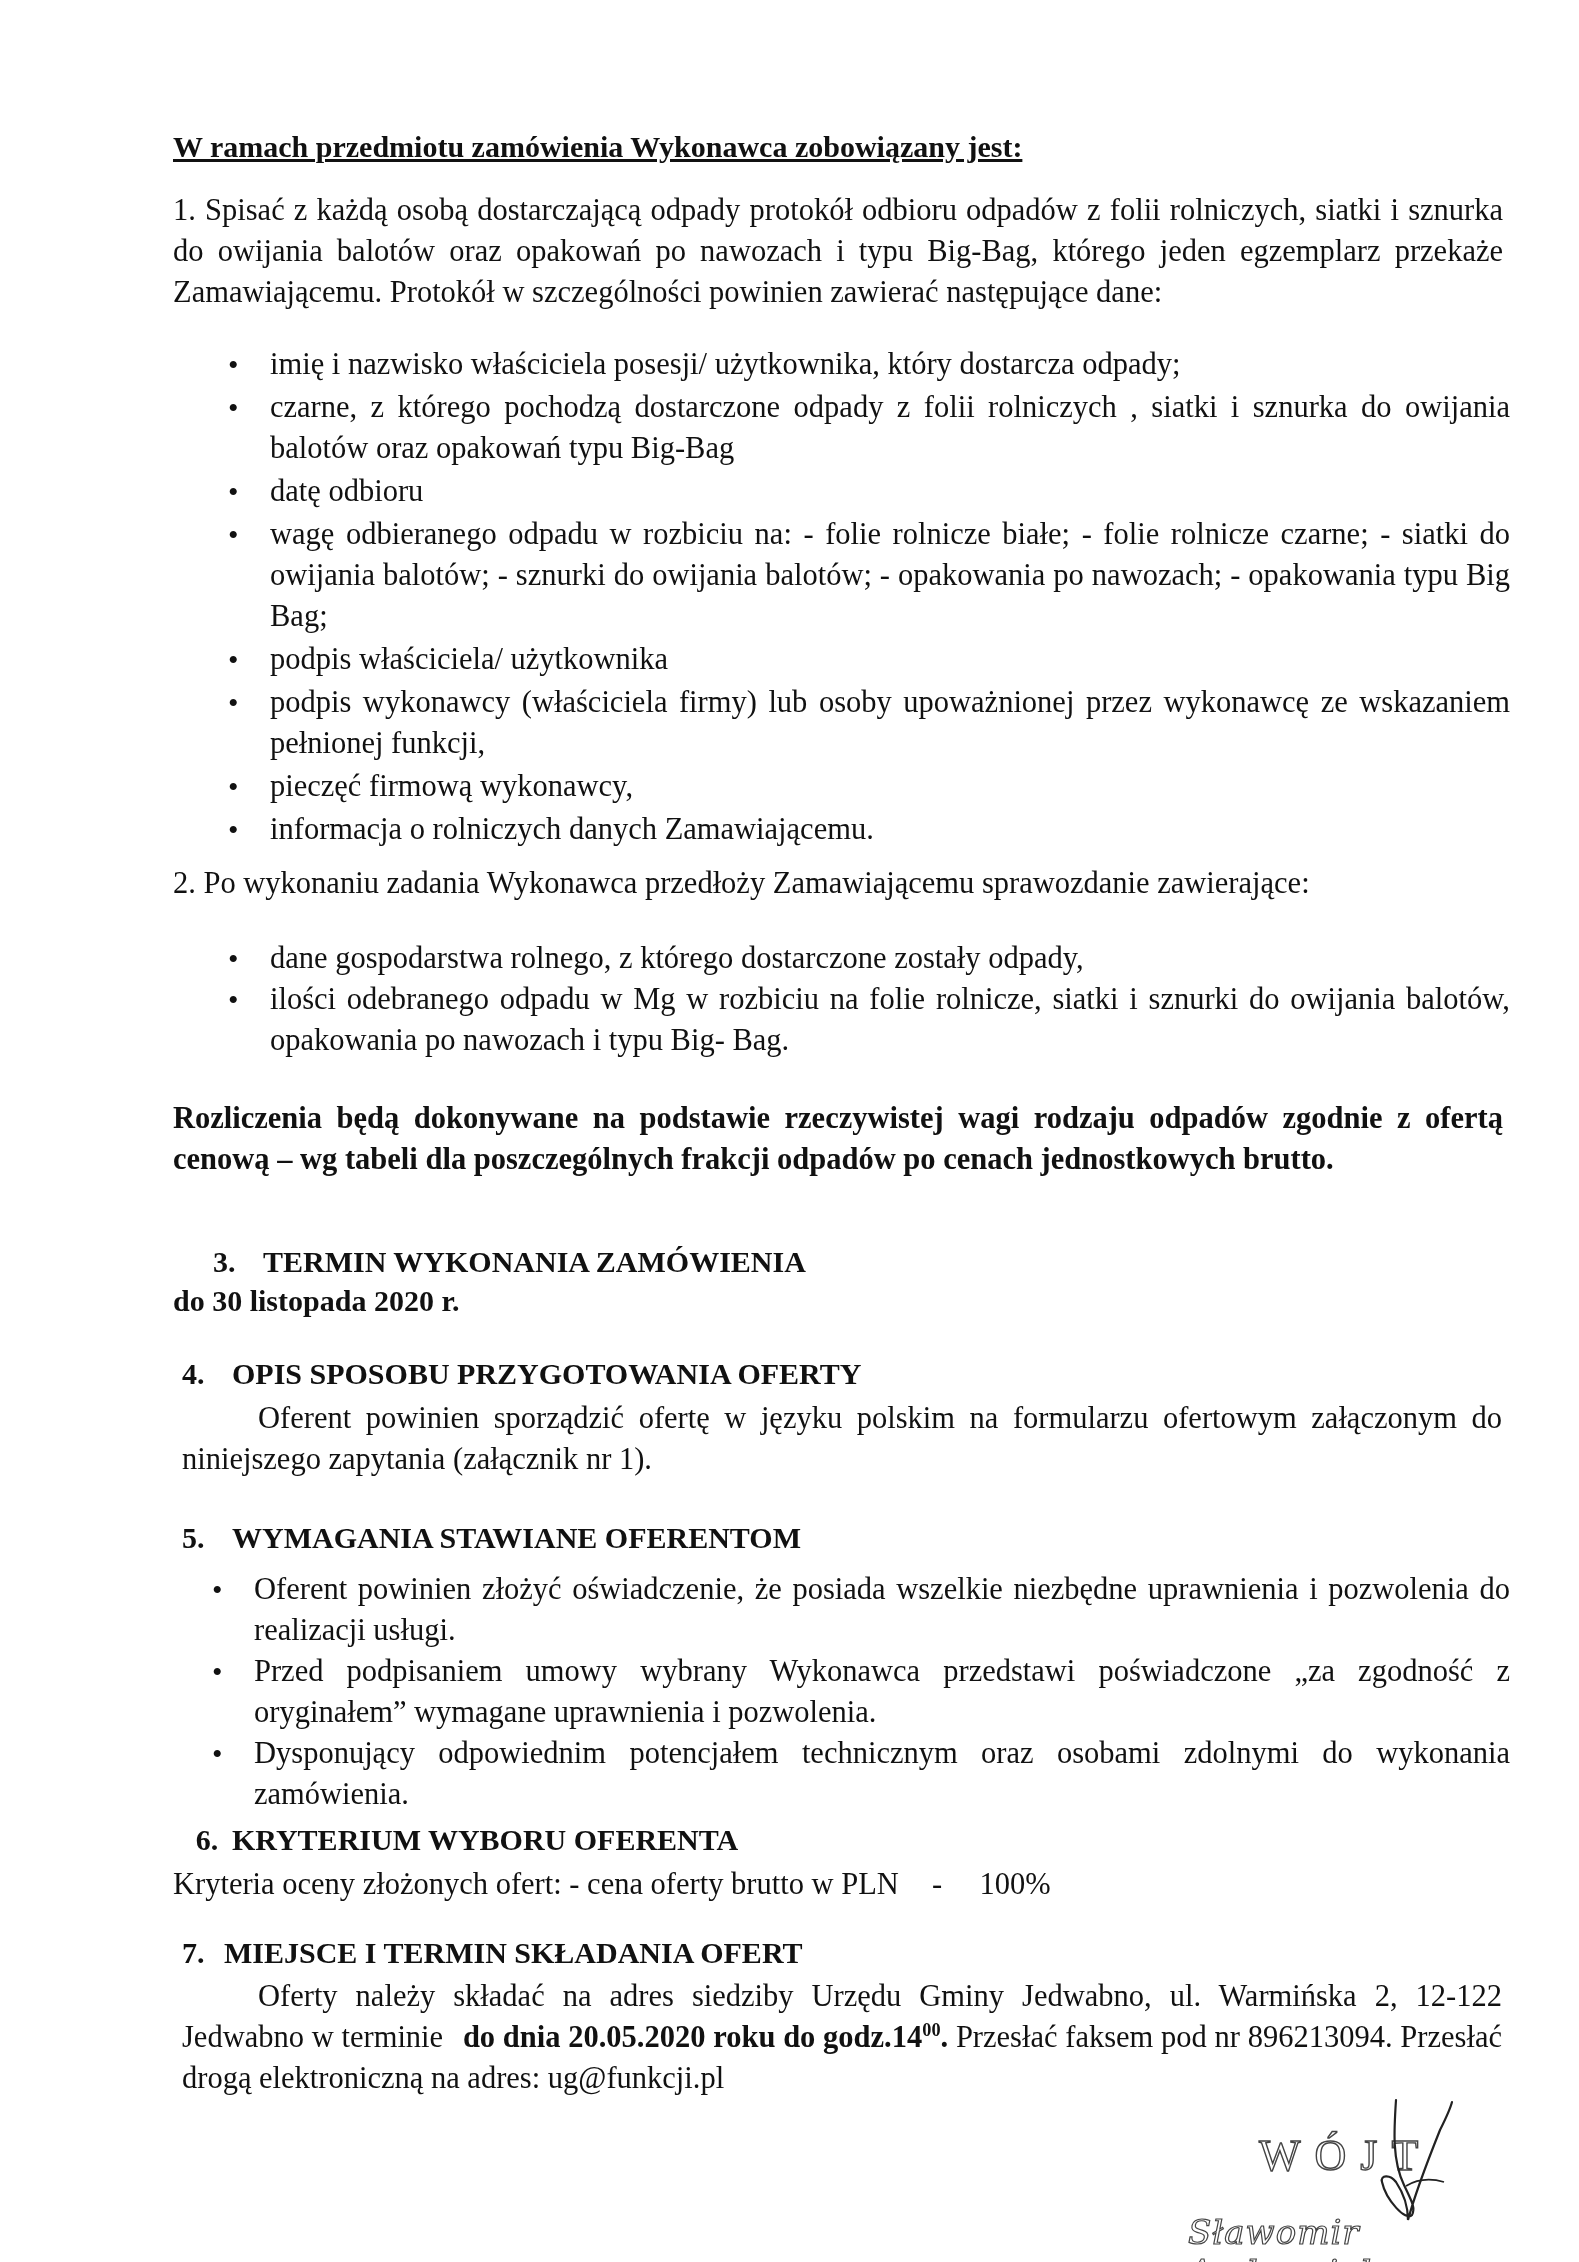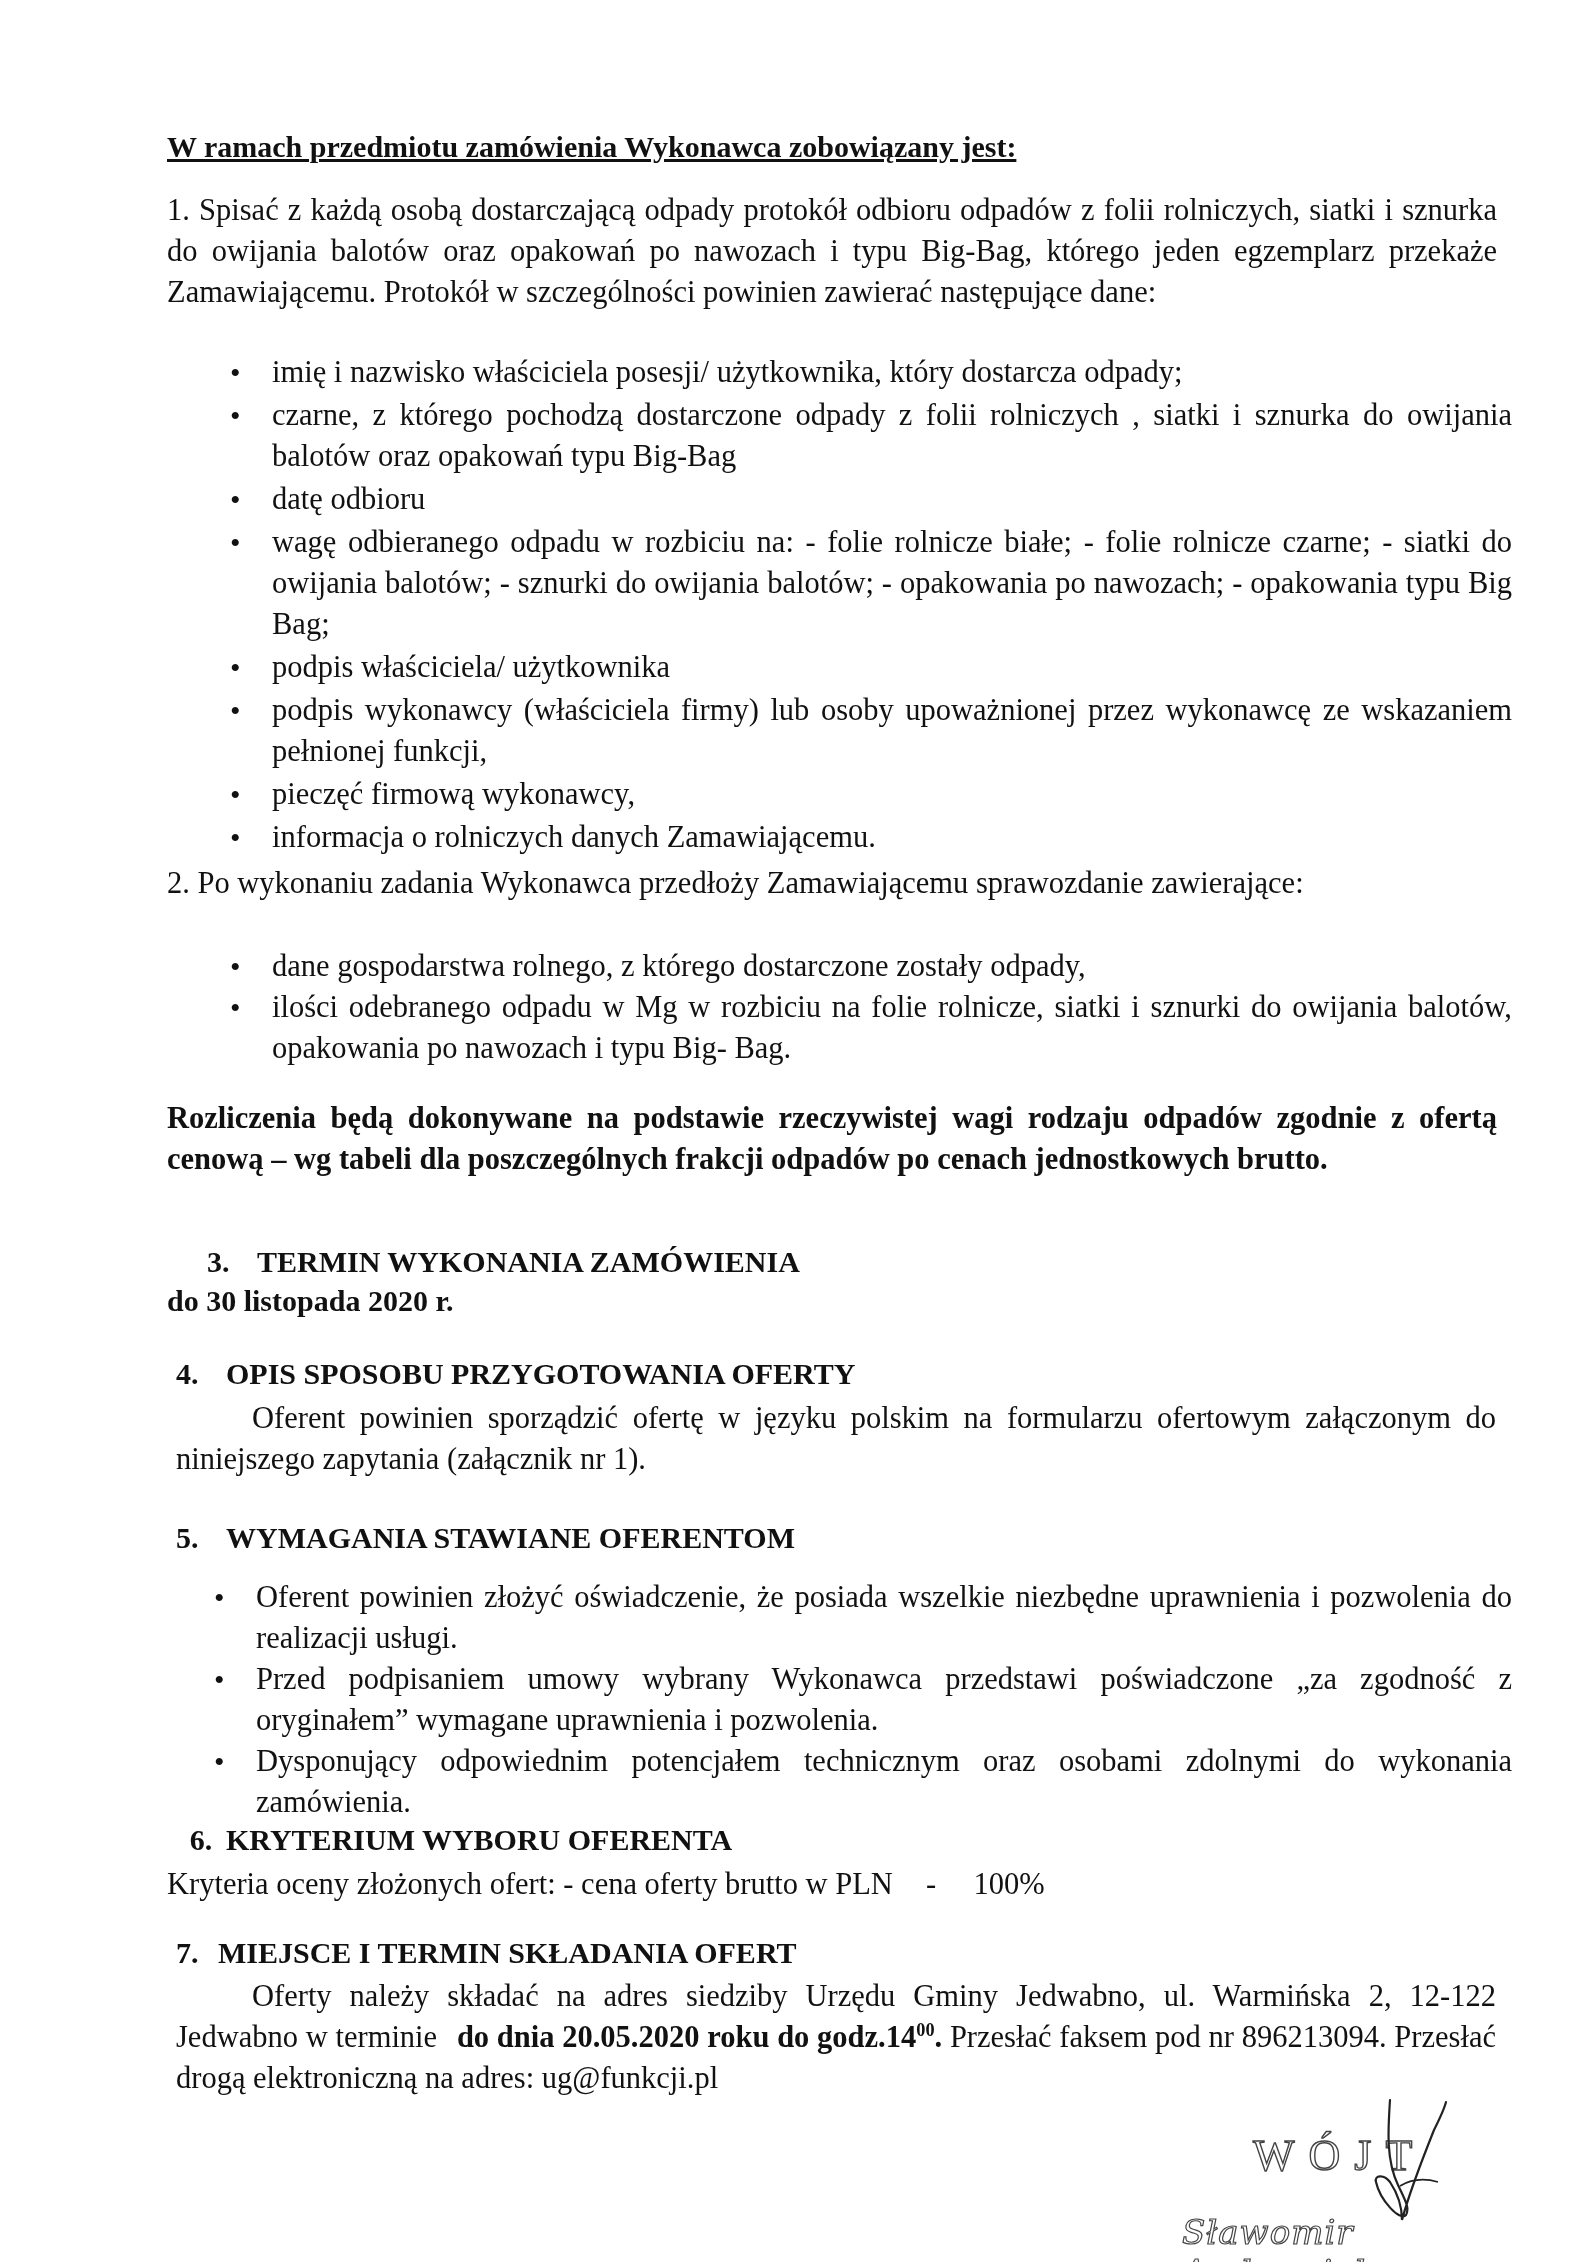--- a/index.html
+++ b/index.html
@@ -1,24 +1,24 @@
 <!DOCTYPE html>
 <html><head>
 <meta charset="utf-8">
 <style>
   html, body { margin: 0; padding: 0; background: #ffffff; }
   body { width: 1579px; height: 2262px; position: relative; overflow: hidden;
          font-family: "Liberation Serif", "DejaVu Serif", serif; color: #111; }
-  .page { position: absolute; left: 10px; top: 0; width: 1419px; height: 2262px; }
+  .page { position: absolute; left: 16px; top: 0; width: 1419px; height: 2262px; }
   .abs { position: absolute; }
   .txt { font-size: 30.5px; line-height: 41px; text-align: justify; }
   .b { font-weight: bold; margin-left: 12px; }
   .heading-title { left: 157px; top: 130px; font-size: 30px; font-weight: bold; text-decoration: underline; text-decoration-thickness: 3px; white-space: nowrap; }
   .para1 { left: 157px; top: 190px; width: 1330px; text-align-last: left; }
-  ul.bul { list-style: none; margin: 16px; padding: 0; position: absolute; }
+  ul.bul { list-style: none; margin: 8px; padding: 0; position: absolute; }
   ul.bul li { position: relative; padding-left: 50px; }
   ul.bul li::before { content: "\2022"; position: absolute; left: 8px; top: 0; font-size: 30px; }
   .list1 { left: 196px; top: 336px; width: 1290px; }
   .list1 li { margin-bottom: 2px; }
   .para2 { left: 157px; top: 863px; white-space: nowrap; }
   .list2 { left: 196px; top: 930px; width: 1290px; }
   .bold-para { left: 157px; top: 1098px; width: 1330px; font-weight: bold; }
   .sec-h { font-size: 30px; font-weight: bold; white-space: nowrap; }
   .sec-h .num { display: inline-block; width: 50px; }
   .s3h { left: 197px; top: 1245px; }

